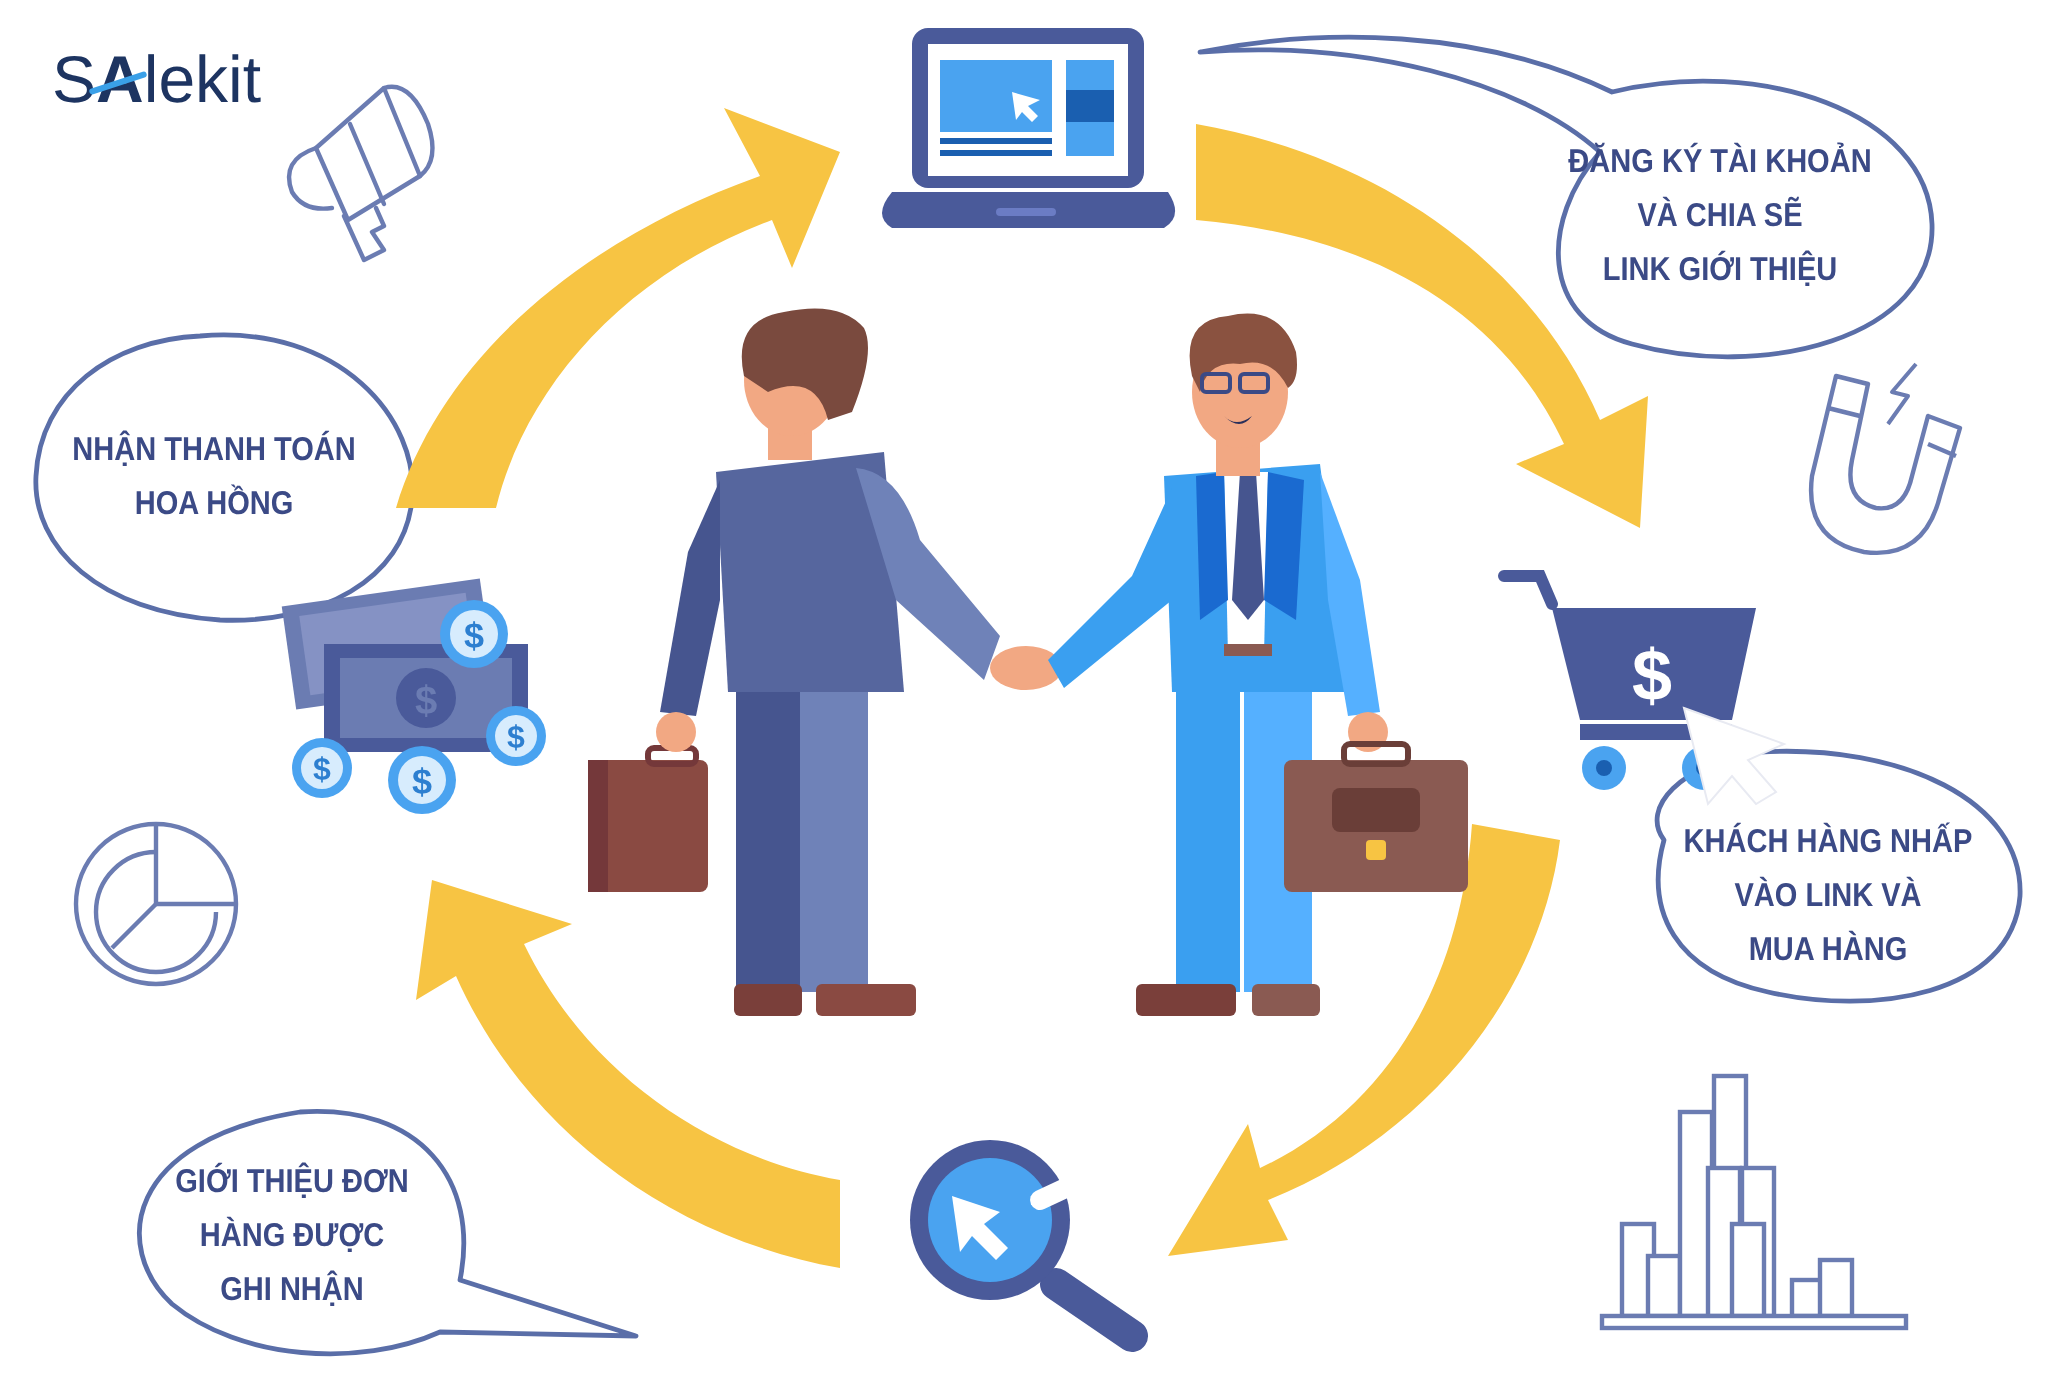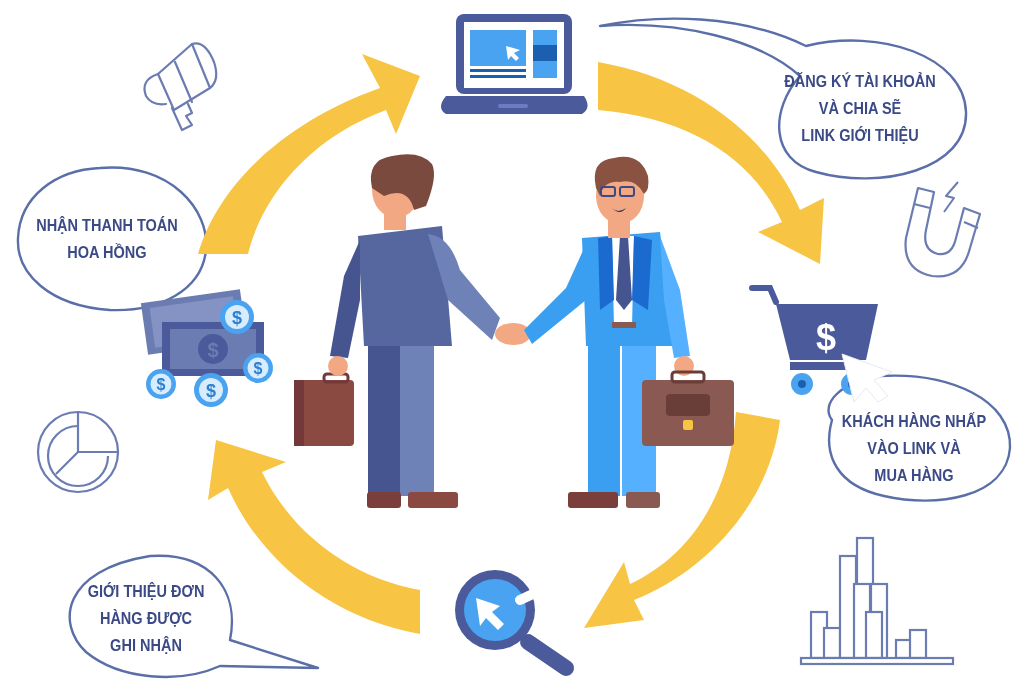--- a/index.html
+++ b/index.html
@@ -181,20 +181,21 @@
 
       <rect x="608" y="216" width="22" height="22" fill="#f2a883"></rect>
       <ellipse cx="620" cy="196" rx="24" ry="28" fill="#f2a883"></ellipse>
       <path d="M596 188 Q590 160 614 158 Q640 152 648 176 Q650 190 644 194 Q636 178 620 182 Q604 180 600 196 Z" fill="#8a5240"></path>
       <rect x="601" y="187" width="14" height="9" rx="2" fill="none" stroke="#3b4a86" stroke-width="2"></rect>
       <rect x="620" y="187" width="14" height="9" rx="2" fill="none" stroke="#3b4a86" stroke-width="2"></rect>
       <path d="M612 208 Q618 214 626 208 Q620 216 612 208 Z" fill="#2a2f5a"></path>
     </g>
   </svg>
 
+  <div class="logo"><span>S</span><span class="a">A</span><span>lekit</span></div>
 
   <div class="bubble-text" style="left:760px; top:68px; width:200px;">
     <div>ĐĂNG KÝ TÀI KHOẢN</div>
     <div>VÀ CHIA SẼ</div>
     <div>LINK GIỚI THIỆU</div>
   </div>
 
   <div class="bubble-text" style="left:814px; top:408px; width:200px;">
     <div>KHÁCH HÀNG NHẤP</div>
     <div>VÀO LINK VÀ</div>

